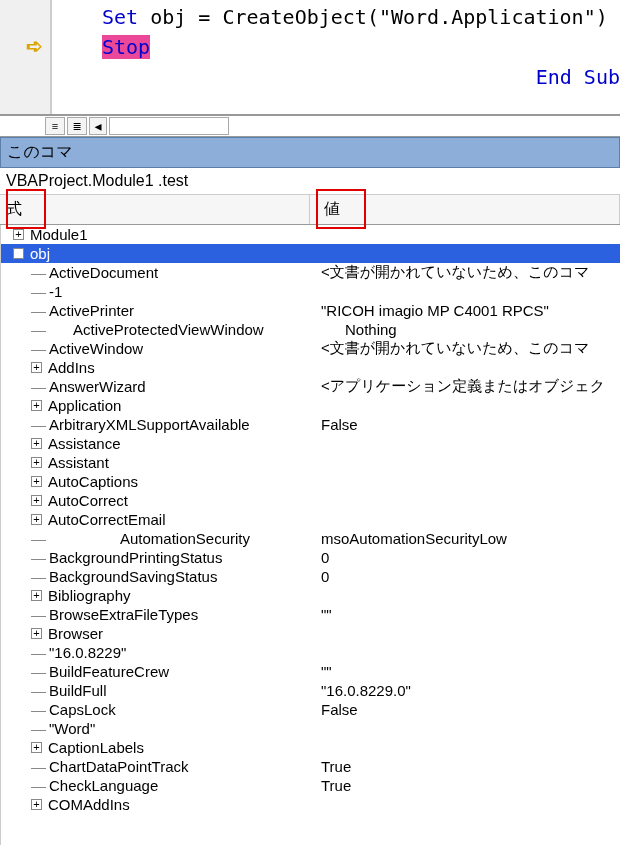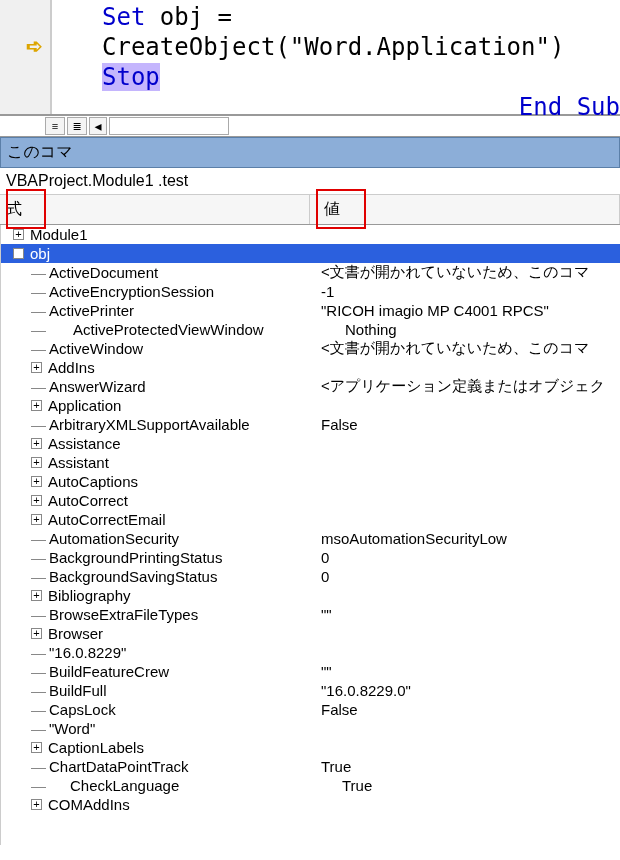--- a/index.html
+++ b/index.html
@@ -1,24 +1,24 @@
 <!DOCTYPE html>
 <html><head>
 <meta charset="utf-8">
 <style>
   * { box-sizing: border-box; margin: 0; padding: 0; }
   body { font-family: "MS PGothic", "Yu Gothic", sans-serif; font-size: 14px; background: #fff; width: 620px; height: 860px; overflow: hidden; }
   
   .code-pane { height: 115px; border-bottom: 1px solid #999; position: relative; padding-top: 2px; }
   .gutter { position: absolute; left: 0; top: 0; width: 52px; height: 100%; background: #f0f0f0; border-right: 2px solid #ccc; }
   .arrow-marker { position: absolute; left: 26px; top: 34px; color: #dda500; font-size: 20px; font-weight: bold; }
-  .code-lines { margin-left: 60px; font-family: "MS PGothic", Consolas, monospace; font-size: 24px; line-height: 30px; }
+  .code-lines { margin-left: 60px; font-family: "MS PGothic", Consolas, monospace; font-size: 20px; line-height: 30px; }
   .kw { color: #0000cc; }
   .call { color: #000; }
-  .hl { background: #c4b5fd; }
+  .hl { background: #ec4899; }
   .code-indent { padding-left: 42px; }
   .code-indent2 { padding-left: 10px; text-align: right; }
   
   .toolbar-row { display:flex; align-items:center; height:22px; border-top:1px solid #999; border-bottom:1px solid #999; padding-left: 45px; background:#fff; }
   .tb-btn { width: 20px; height: 18px; border: 1px solid #aaa; margin-right: 2px; display:flex; align-items:center; justify-content:center; font-size:11px; background:#f4f4f4; }
   .tb-drag { width:120px; height:18px; border:1px solid #aaa; margin-left:2px; background:#fff; }
   .tb-arrow { width:18px; height:18px; border:1px solid #aaa; display:flex; align-items:center; justify-content:center; background:#f4f4f4; }
   
   .locals-header { background: #8caed8; color:#000; font-size:16px; padding:4px 6px; border:1px solid #5b7fa8; }
   .context-bar { background:#fff; padding:4px 6px; font-size:16px; border-bottom:1px solid #ccc; }
@@ -90,21 +90,20 @@
       <span class="ind" style="width: 30px; flex: 0 0 30px;"></span>
       <span class="dash">—</span>
       <span style="width: 6px; flex: 0 0 6px;"></span>
       <span class="expr" style="width: 272px; flex: 0 0 272px;">ActiveDocument</span>
       <span class="val">&lt;文書が開かれていないため、このコマ</span>
     </div>
     <div class="tree-row">
       <span class="ind" style="width: 30px; flex: 0 0 30px;"></span>
       <span class="dash">—</span>
       <span style="width: 6px; flex: 0 0 6px;"></span>
-      <span class="expr" style="width: 272px; flex: 0 0 272px;">ActiveEncryptionSession</span>
       <span class="val">-1</span>
     </div>
     <div class="tree-row">
       <span class="ind" style="width: 30px; flex: 0 0 30px;"></span>
       <span class="dash">—</span>
       <span style="width: 6px; flex: 0 0 6px;"></span>
       <span class="expr" style="width: 272px; flex: 0 0 272px;">ActivePrinter</span>
       <span class="val">"RICOH imagio MP C4001 RPCS"</span>
     </div>
     <div class="tree-row">
@@ -181,21 +180,21 @@
       <span class="ind" style="width: 30px; flex: 0 0 30px;"></span>
       <span class="box">+</span>
       <span style="width: 6px; flex: 0 0 6px;"></span>
       <span class="expr" style="width: 272px; flex: 0 0 272px;">AutoCorrectEmail</span>
       <span class="val"></span>
     </div>
     <div class="tree-row">
       <span class="ind" style="width: 30px; flex: 0 0 30px;"></span>
       <span class="dash">—</span>
       <span style="width: 6px; flex: 0 0 6px;"></span>
-      <span class="expr" style="width: 272px; flex: 0 0 272px;">AutomationSecurity</span>
+      <span class="expr" style="width: 272px; flex: 0 0 272px; text-align: center;">AutomationSecurity</span>
       <span class="val">msoAutomationSecurityLow</span>
     </div>
     <div class="tree-row">
       <span class="ind" style="width: 30px; flex: 0 0 30px;"></span>
       <span class="dash">—</span>
       <span style="width: 6px; flex: 0 0 6px;"></span>
       <span class="expr" style="width: 272px; flex: 0 0 272px;">BackgroundPrintingStatus</span>
       <span class="val">0</span>
     </div>
     <div class="tree-row">
@@ -270,21 +269,21 @@
       <span class="ind" style="width: 30px; flex: 0 0 30px;"></span>
       <span class="dash">—</span>
       <span style="width: 6px; flex: 0 0 6px;"></span>
       <span class="expr" style="width: 272px; flex: 0 0 272px;">ChartDataPointTrack</span>
       <span class="val">True</span>
     </div>
     <div class="tree-row">
       <span class="ind" style="width: 30px; flex: 0 0 30px;"></span>
       <span class="dash">—</span>
       <span style="width: 6px; flex: 0 0 6px;"></span>
-      <span class="expr" style="width: 272px; flex: 0 0 272px; margin-left: 21px;">CheckLanguage</span>
+      <span class="expr" style="width: 272px; flex: 0 0 272px;">CheckLanguage</span>
       <span class="val">True</span>
     </div>
     <div class="tree-row">
       <span class="ind" style="width: 30px; flex: 0 0 30px;"></span>
       <span class="box">+</span>
       <span style="width: 6px; flex: 0 0 6px;"></span>
       <span class="expr" style="width: 272px; flex: 0 0 272px;">COMAddIns</span>
       <span class="val"></span>
     </div>
   </div>

